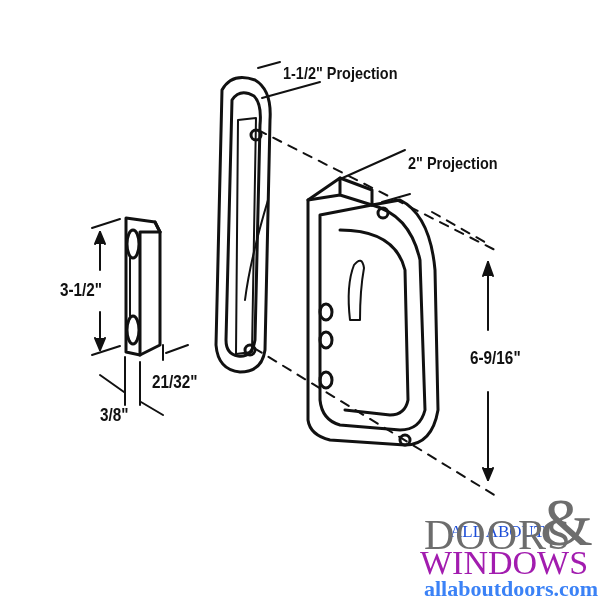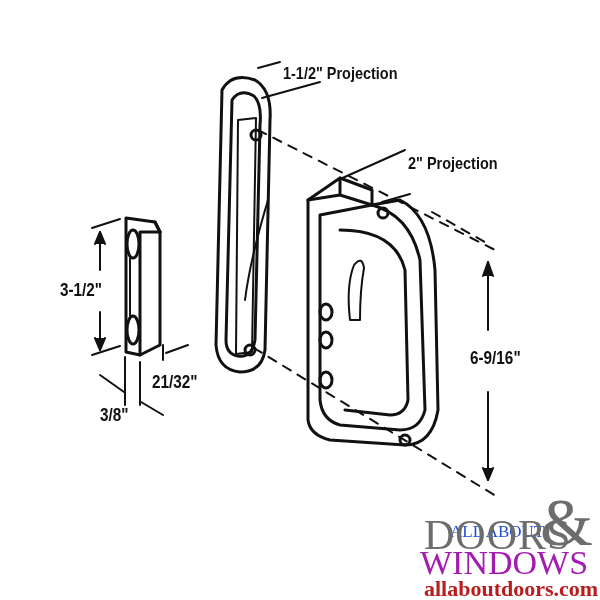--- a/index.html
+++ b/index.html
@@ -3,21 +3,21 @@
 <meta charset="utf-8">
 <style>
   html, body { margin:0; padding:0; background:#ffffff; }
   #stage { position:relative; width:600px; height:600px; overflow:hidden; background:#fff; font-family:"Liberation Sans", sans-serif; }
   svg { position:absolute; left:0; top:0; }
   .lbl { position:absolute; font-family:"Liberation Sans", sans-serif; font-weight:bold; color:#111; white-space:nowrap; transform:scaleX(0.85); transform-origin:left top; }
   .logo1 { position:absolute; left:450px; top:522px; font-family:Liberation Serif, serif; color:#1d4ed8; font-size:17px; letter-spacing:0px; }
   .logo2 { position:absolute; left:424px; top:518px; font-family:"Liberation Serif", serif; color:#6d6d6d; font-size:42px; line-height:34px; letter-spacing:1px; }
   .logo3 { position:absolute; left:420px; top:546px; font-family:"Liberation Serif", serif; color:#a21caf; font-size:34px; line-height:34px; letter-spacing:0px; }
   .logo-amp { position:absolute; left:540px; top:488px; font-family:"Liberation Serif", serif; color:#6d6d6d; font-size:68px; line-height:68px; }
-  .logo4 { position:absolute; left:424px; top:578px; font-family:"Liberation Serif", serif; color:#b91c1c; font-size:22px; font-weight:bold; line-height:22px; }
+  .logo4 { position:absolute; left:424px; top:578px; font-family:"Liberation Serif", serif; color:#3b82f6; font-size:22px; font-weight:bold; line-height:22px; }
 </style>
 </head>
 <body>
 
 <div id="stage">
   <svg width="600" height="600" viewBox="0 0 600 600">
     <g fill="none" stroke="#111" stroke-width="3" stroke-linejoin="round" stroke-linecap="round">
 
       <g>
         <path d="M126,218 L155,222 L160,232 L160,345 L140,355 L126,352 Z"></path>

